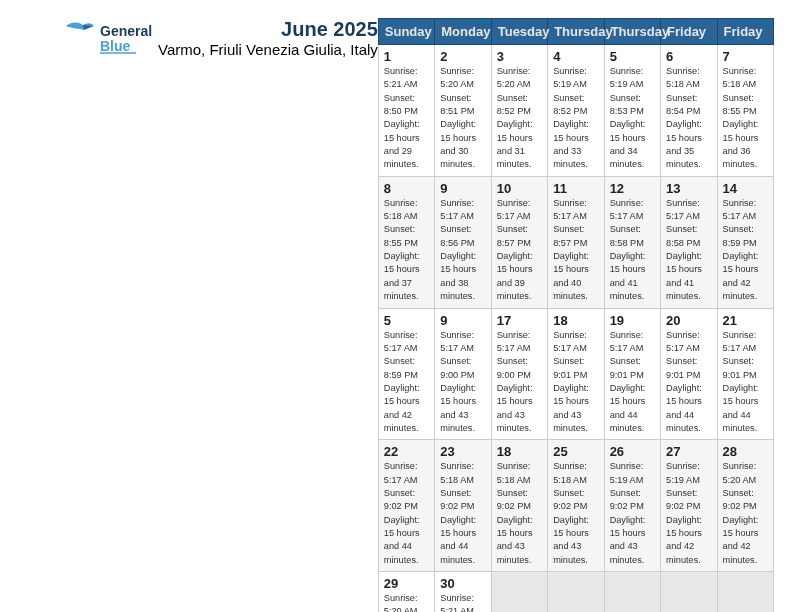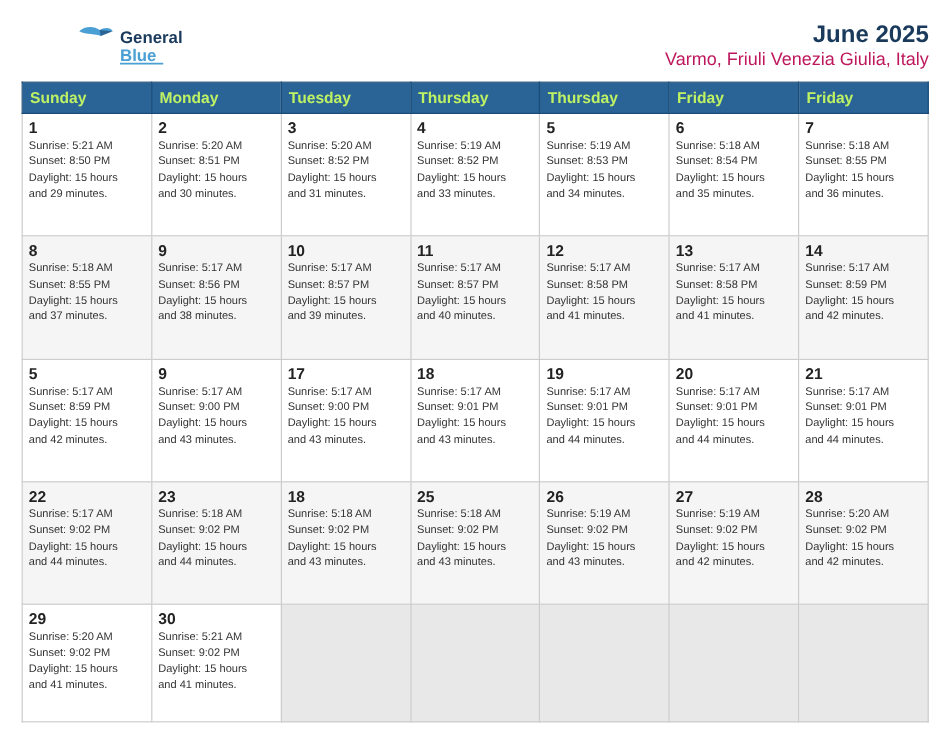--- a/index.html
+++ b/index.html
@@ -8,21 +8,21 @@
       height: 612px;
       font-family: Arial, sans-serif;
       background: #fff;
       overflow: hidden;
     }
     .page {
       width: 792px;
       height: 612px;
       padding: 18px 18px 10px 18px;
       display: flex;
-      flex-direction: column;
+      flex-direction: row;
     }
     .header {
       display: flex;
       justify-content: space-between;
       align-items: flex-start;
       margin-bottom: 10px;
     }
     .logo {
       display: flex;
       flex-direction: column;
@@ -31,32 +31,32 @@
     .title-block {
       text-align: right;
     }
     .month-title {
       font-size: 20px;
       font-weight: bold;
       color: #1a3a5c;
     }
     .location-title {
       font-size: 15px;
-      color: #be185d;
+      color: #000000;
     }
     .calendar {
       flex: 1;
       border: 1px solid #ccc;
       border-collapse: collapse;
       width: 100%;
       table-layout: fixed;
     }
     .calendar th {
       background: #2a6496;
-      color: #bef264;
+      color: #e5e5e5;
       text-align: left;
       padding: 5px 6px;
       font-size: 13px;
       font-weight: bold;
       border: 1px solid #1a4a76;
     }
     .calendar td {
       vertical-align: top;
       border: 1px solid #ccc;
       padding: 4px 5px;

